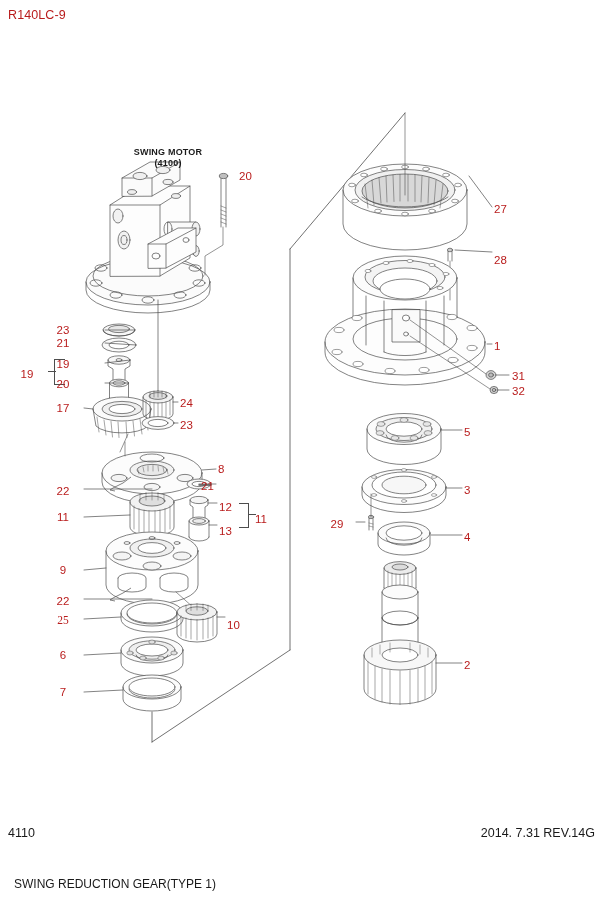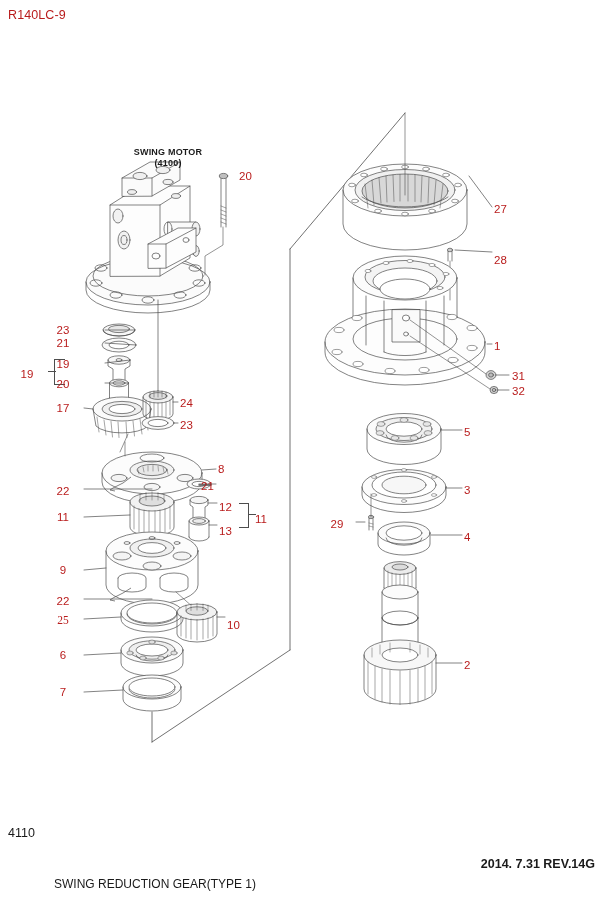--- a/index.html
+++ b/index.html
@@ -8,22 +8,22 @@
     font-family:"Liberation Sans","DejaVu Sans",sans-serif;
     color:#1a1a1a;
   }
   #page{position:absolute;left:0;top:0;width:603px;height:898px;}
   .abs{position:absolute;}
   
   #model-code{left:8px;top:10px;font-size:12.5px;letter-spacing:.1px;}
   #sheet-title{left:150px;top:6px;font-size:16px;font-weight:bold;letter-spacing:.2px;}
   
   #page-number{left:8px;top:826px;font-size:12.5px;}
-  #revision{right:8px;top:826px;font-size:12.5px;font-weight:bold;text-align:right;margin-top:31px;}
-  #bottom-caption{left:14px;top:877px;font-size:12px;margin-left:40px;}
+  #revision{right:8px;top:826px;font-size:12.5px;font-weight:normal;text-align:right;}
+  #bottom-caption{left:14px;top:877px;font-size:12px;}
   
   .callout{font-size:11.5px;color:#b91c1c;line-height:11px;white-space:nowrap;}
   .callout.r{text-align:center;}
   
   .lead{position:absolute;background:#4d4d4d;height:1px;}
   
   .brk{position:absolute;border:1px solid #4d4d4d;border-right:none;}
   .brkR{position:absolute;border:1px solid #4d4d4d;border-left:none;}
   
   #motor-note{left:118px;top:147px;width:100px;text-align:center;font-size:9px;

